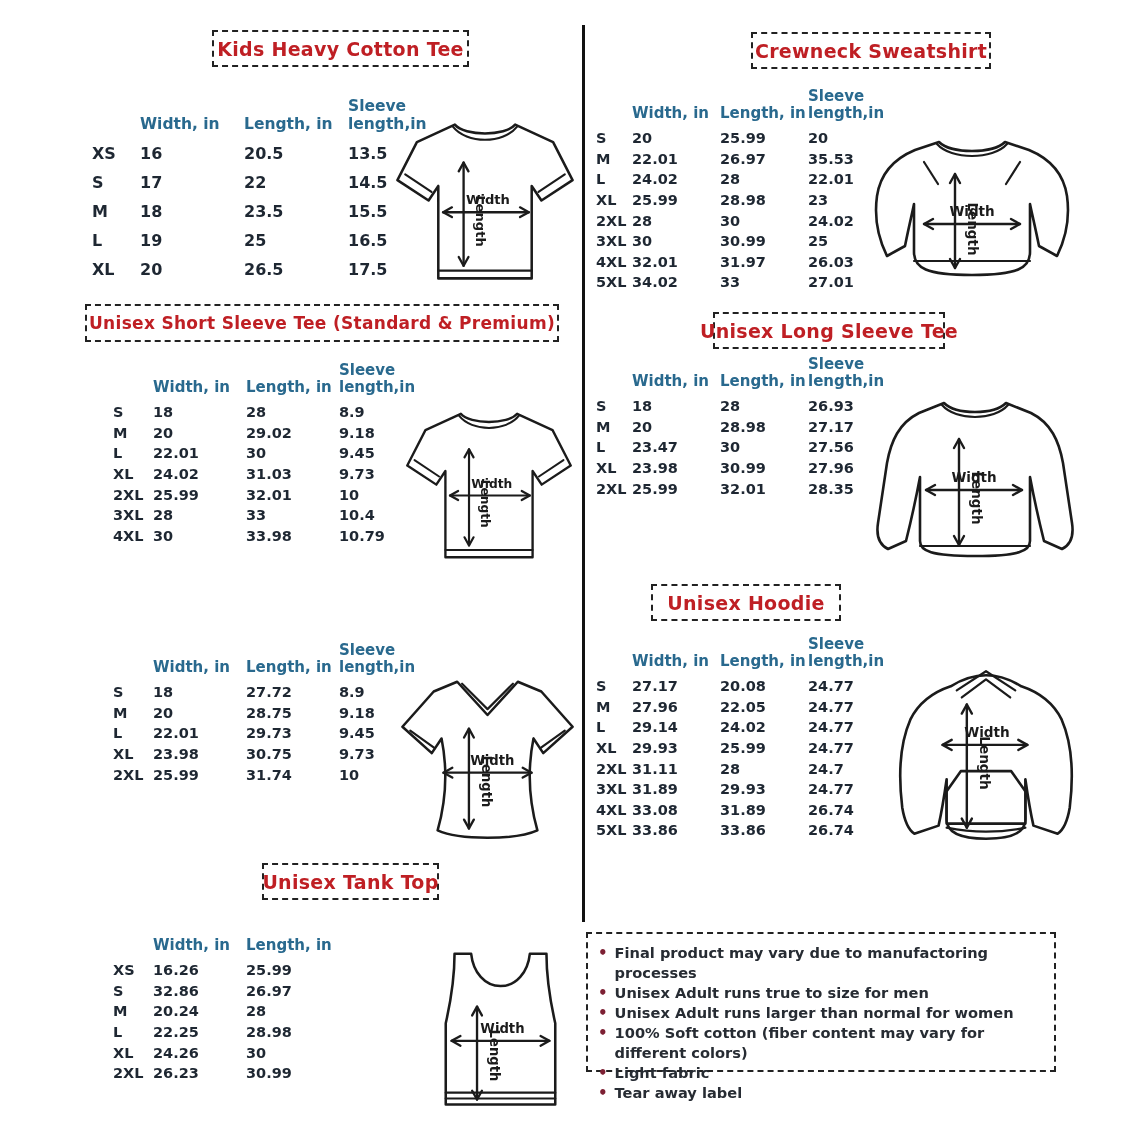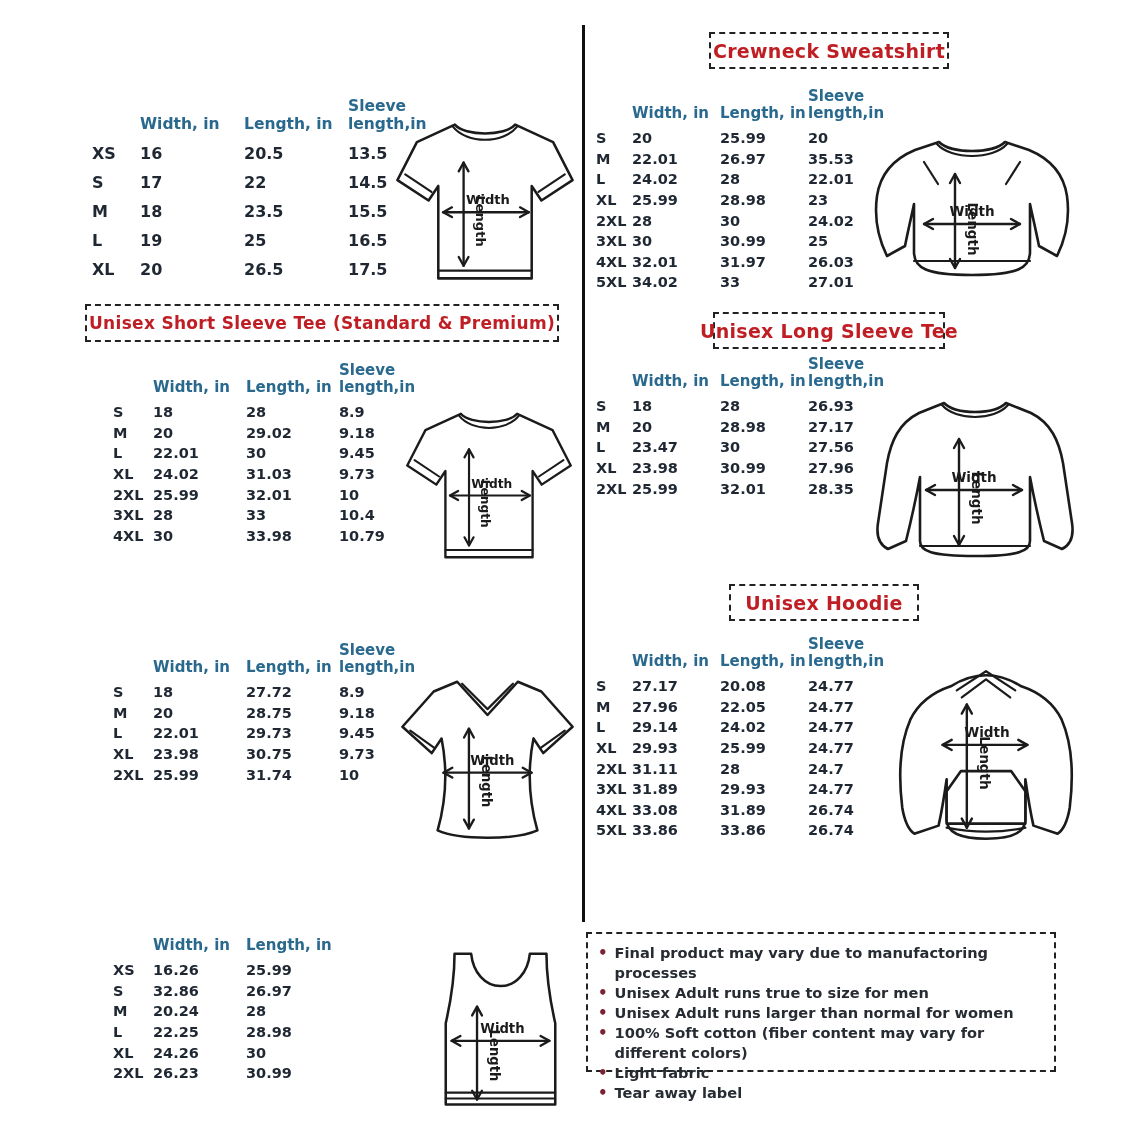--- a/index.html
+++ b/index.html
@@ -36,44 +36,47 @@
     position:absolute;left:586px;top:932px;width:470px;height:140px;
     border:2px dashed #222;box-sizing:border-box;padding:9px 10px 6px 10px;
     display:flex;flex-direction:column;justify-content:space-between;
   }
   .note-line{display:flex;align-items:baseline;font-size:14.6px;font-weight:bold;color:#272c33;line-height:20px;}
   .note-bullet{color:#7d2033;margin-right:7px;font-size:15px;}
   
   #t1{left:212px;top:30px;width:253px;height:33px;font-size:19px;}
   #tb1{left:92px;top:84px;}
   #g1{left:392px;top:112px;width:186px;height:180px;}
-  #t2{left:709px;top:32px;width:236px;height:33px;}
+  #t2{left:751px;top:32px;width:236px;height:33px;}
   #tb2{left:596px;top:84px;}
   #g2{left:866px;top:132px;width:212px;height:158px;}
   #t3{left:85px;top:304px;width:470px;height:34px;font-size:17px;justify-content:center;}
   #tb3{left:113px;top:352px;}
   #g3{left:402px;top:402px;width:174px;height:168px;}
   #t4{left:713px;top:312px;width:228px;height:33px;}
   #tb4{left:596px;top:352px;}
   #g4{left:864px;top:392px;width:220px;height:174px;}
   #t5{left:183px;top:584px;width:329px;height:33px;}
   #tb5{left:113px;top:632px;}
   #g5{left:397px;top:670px;width:182px;height:178px;}
-  #t6{left:729px;top:584px;width:186px;height:33px;text-align:right;}
+  #t6{left:651px;top:584px;width:186px;height:33px;text-align:right;}
   #tb6{left:596px;top:632px;}
   #g6{left:876px;top:656px;width:220px;height:202px;}
   #t7{left:262px;top:863px;width:173px;height:33px;}
   #tb7{left:113px;top:910px;}
   #g7{left:423px;top:946px;width:155px;height:176px;}
 </style>
 </head>
 <body>
 
 <div id="canvas">
 
+  <div class="title-box" id="t1">
+      <span>Kids Heavy Cotton Tee</span>
+    </div>
   <div class="table t-kids" id="tb1" style="grid-template-columns: var(--sizew) repeat(3, var(--colw)); grid-template-rows: var(--headh);">
       <div class="th"></div>
       <div class="th">Width, in</div>
       <div class="th">Length, in</div>
       <div class="th">Sleeve
 length,in</div>
       <div class="sz">XS</div>
       <div class="val">16</div>
       <div class="val">20.5</div>
       <div class="val">13.5</div>
@@ -371,20 +374,23 @@
         <path class="ar" d="M75,83 L66,88 L75,93"></path>
         <path class="ar" d="M141,83 L150,88 L141,93"></path>
         <path class="ar" d="M90,48 L90,170"></path>
         <path class="ar" d="M85,57 L90,48 L95,57"></path>
         <path class="ar" d="M85,161 L90,170 L95,161"></path>
         <text class="glabel" x="110" y="80">Width</text>
         <text class="glabel" x="103" y="106" transform="rotate(90 103 106)">Length</text>
   </svg>
     </div>
 
+  <div class="title-box" id="t7">
+      <span>Unisex Tank Top</span>
+    </div>
   <div class="table t-left" id="tb7" style="grid-template-columns: var(--sizew) repeat(2, var(--colw)); grid-template-rows: var(--headh);">
       <div class="th"></div>
       <div class="th">Width, in</div>
       <div class="th">Length, in</div>
       <div class="sz">XS</div>
       <div class="val">16.26</div>
       <div class="val">25.99</div>
       <div class="sz">S</div>
       <div class="val">32.86</div>
       <div class="val">26.97</div>

